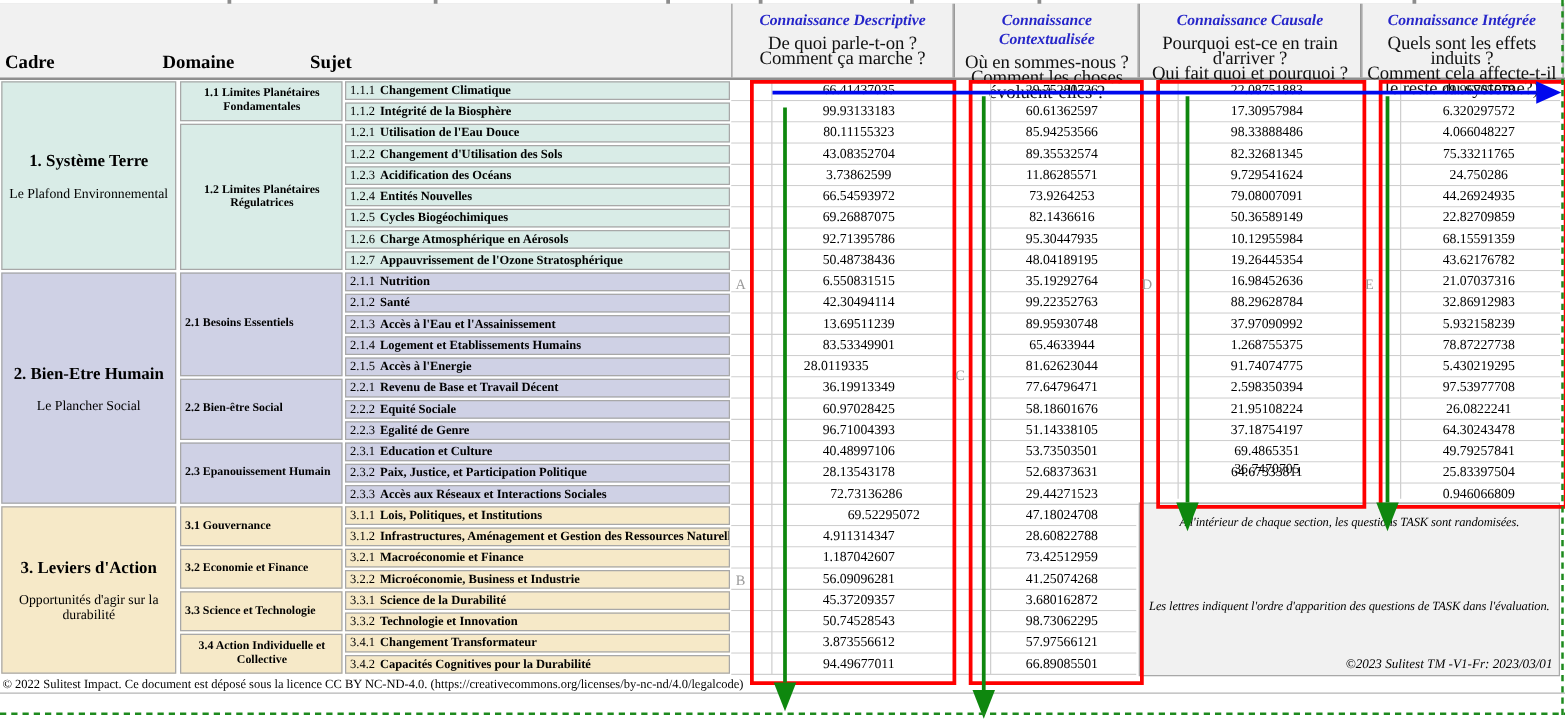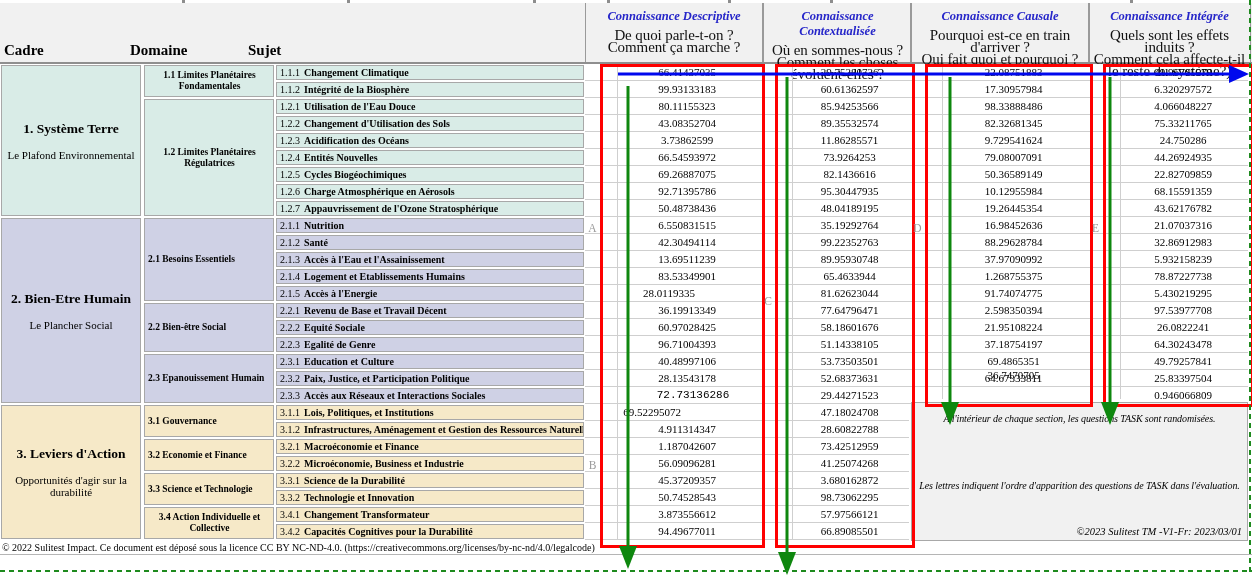--- a/index.html
+++ b/index.html
@@ -281,22 +281,22 @@
     <div class="valcell" style="left: 617px; top: 217px; width: 140px; height: 17px; line-height: 17px;">6.550831515</div>
     <div class="valcell" style="left: 617px; top: 234px; width: 140px; height: 17px; line-height: 17px;">42.30494114</div>
     <div class="valcell" style="left: 617px; top: 251px; width: 140px; height: 17px; line-height: 17px;">13.69511239</div>
     <div class="valcell" style="left: 617px; top: 268px; width: 140px; height: 17px; line-height: 17px;">83.53349901</div>
     <div class="valcell" style="left: 599px; top: 285px; width: 140px; height: 17px; line-height: 17px;">28.0119335</div>
     <div class="valcell" style="left: 617px; top: 302px; width: 140px; height: 17px; line-height: 17px;">36.19913349</div>
     <div class="valcell" style="left: 617px; top: 319px; width: 140px; height: 17px; line-height: 17px;">60.97028425</div>
     <div class="valcell" style="left: 617px; top: 336px; width: 140px; height: 17px; line-height: 17px;">96.71004393</div>
     <div class="valcell" style="left: 617px; top: 353px; width: 140px; height: 17px; line-height: 17px;">40.48997106</div>
     <div class="valcell" style="left: 617px; top: 370px; width: 140px; height: 17px; line-height: 17px;">28.13543178</div>
-    <div class="valcell" style="left: 623px; top: 387px; width: 140px; height: 17px; line-height: 17px; font-family: Liberation Mono, monospace;">72.73136286</div>
-    <div class="valcell" style="left: 582px; top: 404px; width: 140px; height: 17px; line-height: 17px;">69.52295072</div>
+    <div class="valcell" style="left: 623px; top: 387px; width: 140px; height: 17px; line-height: 17px;">72.73136286</div>
+    <div class="valcell" style="left: 617px; top: 404px; width: 140px; height: 17px; line-height: 17px; padding-left: 20px;">69.52295072</div>
     <div class="valcell" style="left: 617px; top: 421px; width: 140px; height: 17px; line-height: 17px;">4.911314347</div>
     <div class="valcell" style="left: 617px; top: 438px; width: 140px; height: 17px; line-height: 17px;">1.187042607</div>
     <div class="valcell" style="left: 617px; top: 455px; width: 140px; height: 17px; line-height: 17px;">56.09096281</div>
     <div class="valcell" style="left: 617px; top: 472px; width: 140px; height: 17px; line-height: 17px;">45.37209357</div>
     <div class="valcell" style="left: 617px; top: 489px; width: 140px; height: 17px; line-height: 17px;">50.74528543</div>
     <div class="valcell" style="left: 617px; top: 506px; width: 140px; height: 17px; line-height: 17px;">3.873556612</div>
     <div class="valcell" style="left: 617px; top: 523px; width: 140px; height: 17px; line-height: 17px;">94.49677011</div>
     <div class="subline" style="left: 617px; top: 66px; height: 474px;"></div>
     <div class="redbox" style="left: 600px; top: 64px; width: 159px; height: 478px;"></div>
     <div class="valcell" style="left: 792px; top: 64px; width: 115px; height: 17px; line-height: 17px;">29.75280726</div>

